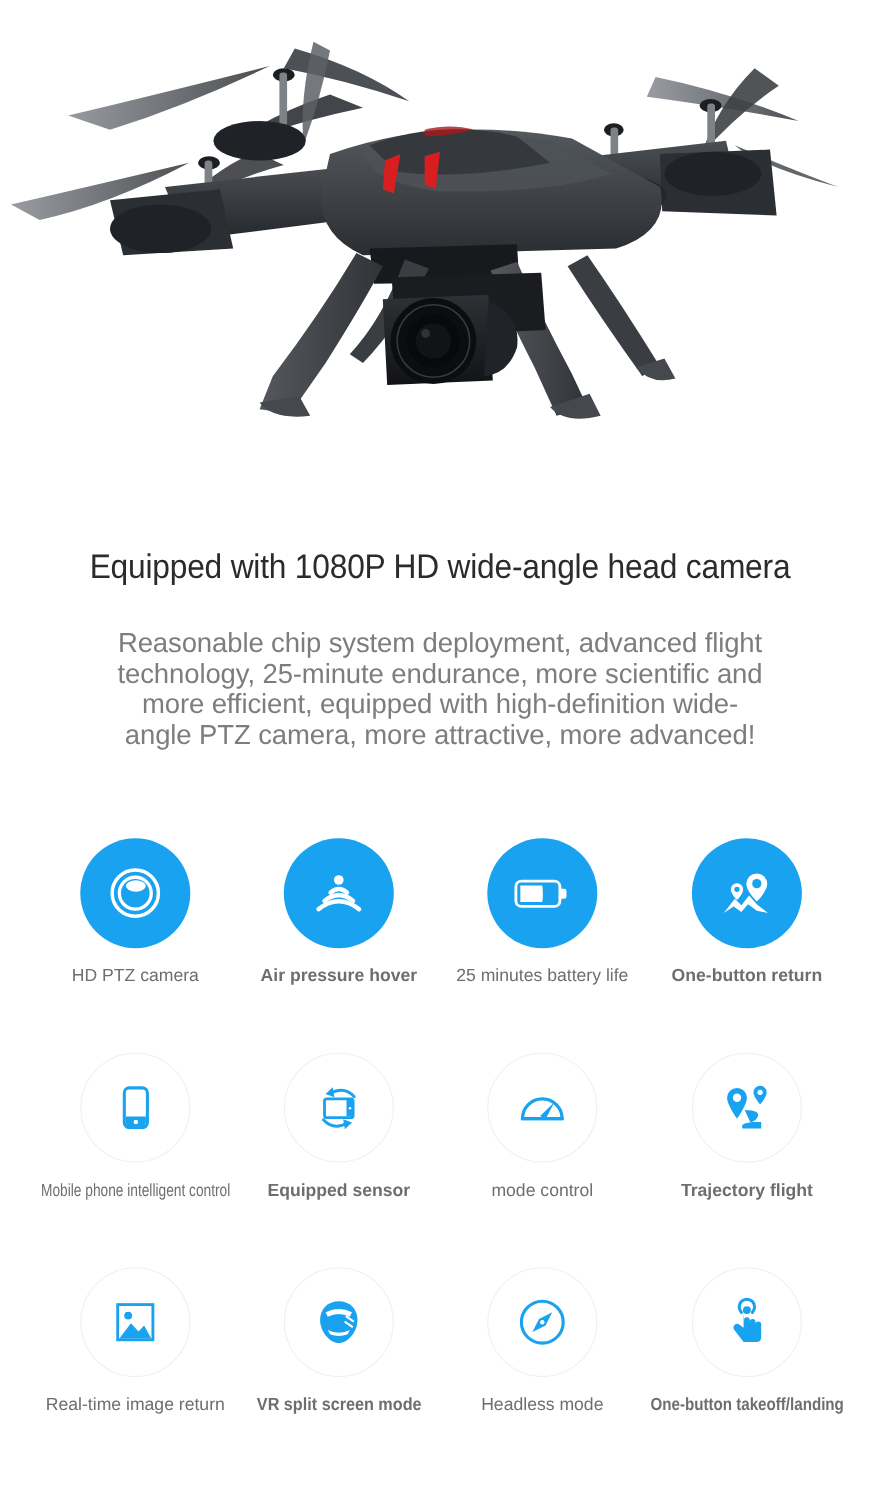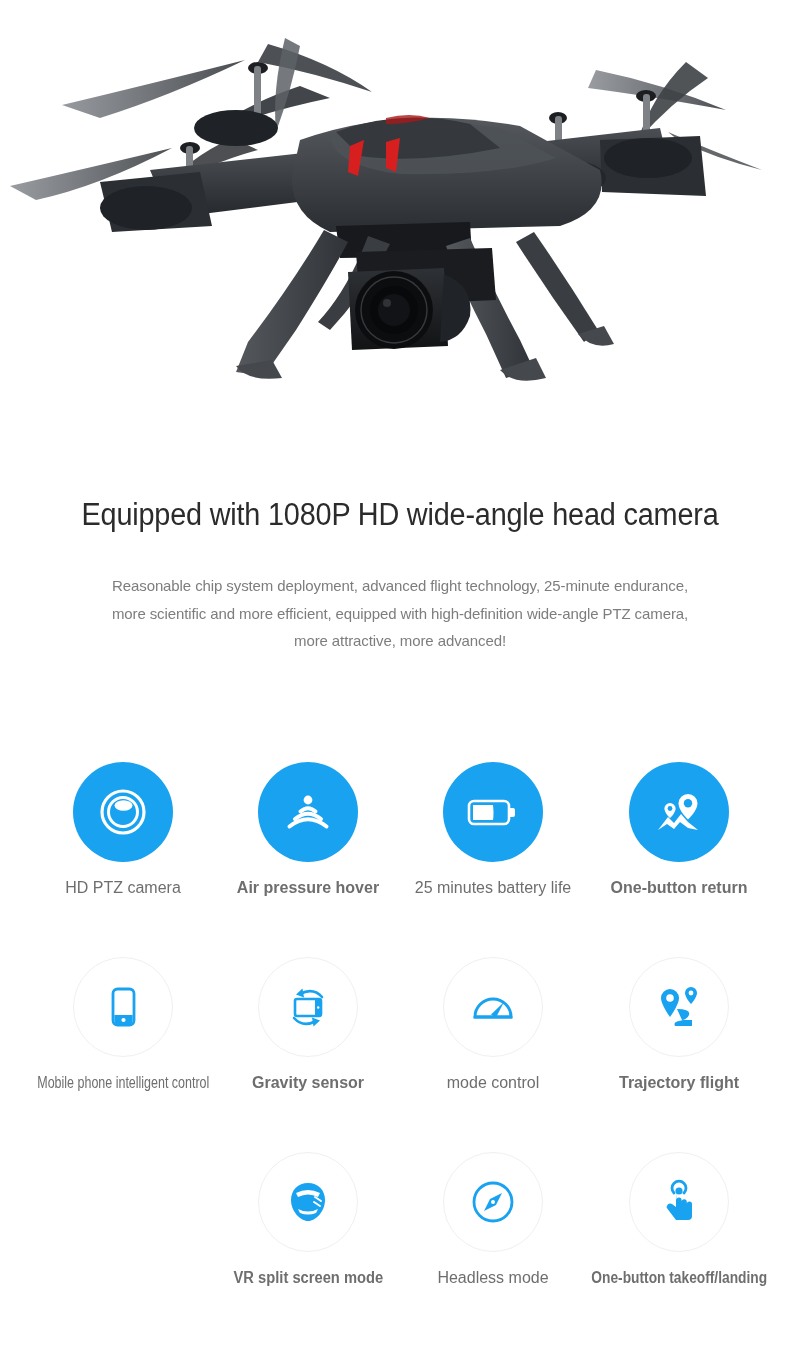--- a/index.html
+++ b/index.html
@@ -17,21 +17,21 @@
   
   .headline{
     position:absolute; left:0; top:494px; width:800px;
     text-align:center; font-size:31px; line-height:42px;
     color:#2b2b2b; letter-spacing:-0.2px;
     transform:scaleX(0.93); transform-origin:center top;
     white-space:nowrap;
   }
   .subcopy{
     position:absolute; left:100px; top:572px; width:600px;
-    text-align:center; font-size:15px; line-height:27.5px;
+    text-align:center; font-size:25px; line-height:27.5px;
     color:#7d7d7d; letter-spacing:-0.1px;
   }
 
   
   .grid{ position:absolute; left:0; top:760px; width:652px; }
   .row{ position:relative; width:800px; height:195px; }
   .cell{
     position:absolute; top:0; width:186px; height:195px;
     display:flex; flex-direction:column; align-items:center;
   }
@@ -235,21 +235,21 @@
         <svg width="56" height="56" viewBox="0 0 56 56">
           <rect x="15" y="20" width="26" height="17" rx="2" fill="none" stroke="#18a2f0" stroke-width="2.6"></rect>
           <path d="M35 21 h5 a1 1 0 0 1 1 1 v13 a1 1 0 0 1 -1 1 h-5 z" fill="#18a2f0"></path>
           <circle cx="38.2" cy="28.5" r="1.2" fill="#fff"></circle>
           <path d="M20 15 Q33 8 42 18" fill="none" stroke="#18a2f0" stroke-width="2.6" stroke-linecap="round"></path>
           <path d="M22.5 9.5 L16 15.5 L24 18.5 Z" fill="#18a2f0"></path>
           <path d="M36 42 Q23 49 14 39" fill="none" stroke="#18a2f0" stroke-width="2.6" stroke-linecap="round"></path>
           <path d="M33.5 47.5 L40 41.5 L32 38.5 Z" fill="#18a2f0"></path>
         </svg>
       </div>
-      <div class="cap">Gravity sensor</div>
+      <div class="cap">Equipped sensor</div>
     </div>
 
     <div class="cell c2">
       <div class="badge outline">
         <svg width="56" height="52" viewBox="0 0 56 52">
           <path d="M10 36 A18 18 0 0 1 46 36 Z" fill="none" stroke="#18a2f0" stroke-width="3"></path>
           <path d="M39 21 L26 33.5 L31 36.5 Z" fill="#18a2f0"></path>
           <path d="M10 36 h36" stroke="#18a2f0" stroke-width="3" stroke-linecap="round"></path>
         </svg>
       </div>
@@ -265,20 +265,30 @@
           <circle cx="40" cy="14" r="2.4" fill="#fff"></circle>
           <path d="M26 30 Q40 30 38 36 Q36 41 28 42 Q22 43 24 47 L41 47 L41 41 L31 41" fill="#18a2f0"></path>
         </svg>
       </div>
       <div class="cap">Trajectory flight</div>
     </div>
   </div>
 
   <div class="row">
 
+    <div class="cell c0">
+      <div class="badge outline">
+        <svg width="52" height="52" viewBox="0 0 52 52">
+          <rect x="10" y="10" width="32" height="32" fill="none" stroke="#18a2f0" stroke-width="2.6"></rect>
+          <circle cx="19.5" cy="20" r="3.6" fill="#18a2f0"></circle>
+          <path d="M11.5 40.8 L22 27 L29 34.5 L34 29 L40.5 40.8 Z" fill="#18a2f0"></path>
+        </svg>
+      </div>
+      <div class="cap">Real-time image return</div>
+    </div>
 
     <div class="cell c1">
       <div class="badge outline">
         <svg width="54" height="54" viewBox="0 0 54 54">
           <path d="M27 8 C37 8 44 15 44 25 C44 36 35 46 27 46 C19 46 10 36 10 25 C10 15 17 8 27 8 Z" fill="#18a2f0"></path>
           <path d="M15 18 Q27 12 39 18 L37 22 Q27 17 17 22 Z" fill="#fff"></path>
           <path d="M17 34 Q27 39 37 34 L35 38 Q27 41 19 38 Z" fill="#fff"></path>
           <path d="M34 22 L40 26" stroke="#fff" stroke-width="2" stroke-linecap="round"></path>
           <path d="M33 27 L39 31" stroke="#fff" stroke-width="2" stroke-linecap="round"></path>
         </svg>

